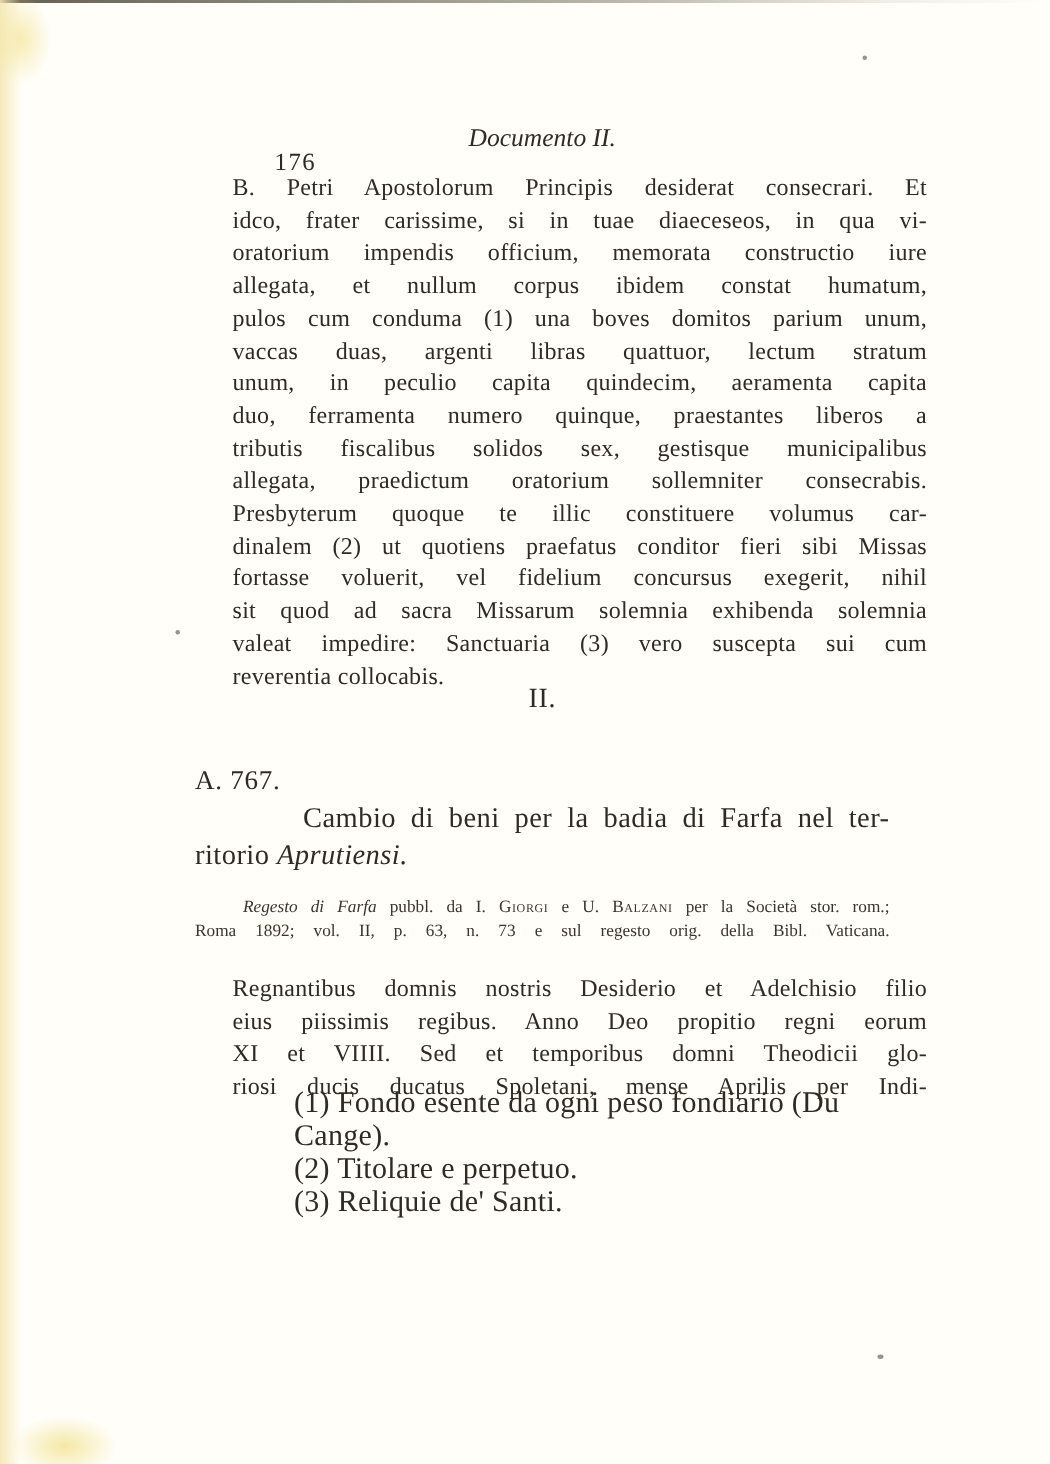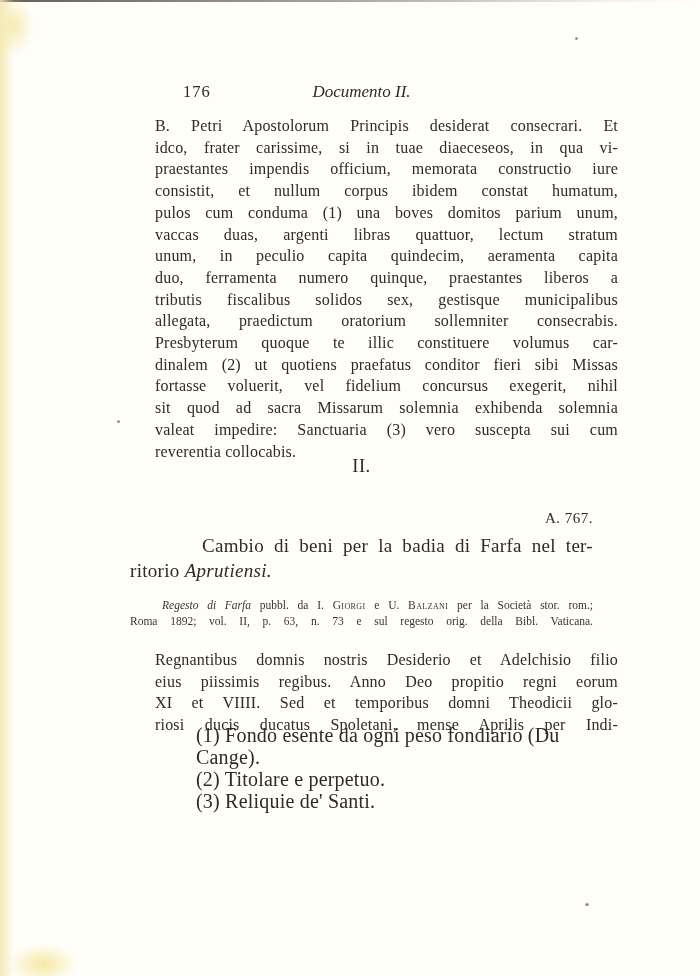--- a/index.html
+++ b/index.html
@@ -21,33 +21,33 @@
   .speck{position:absolute;background:rgba(45,42,32,.5);border-radius:50%;}
   .speck.s1{left:575px;top:37px;width:3px;height:3px;}
   .speck.s2{left:585px;top:903px;width:4px;height:3px;}
   .speck.s3{left:117px;top:420px;width:3px;height:3px;}
 
   .content{position:absolute;left:130px;top:0;width:463px;}
   .blk{position:absolute;left:0;width:463px;}
 
   
   .hdr{top:82px;height:20px;font-size:16.5px;}
-  .folio{position:absolute;left:53px;top:0;letter-spacing:1px;}
+  .folio{position:absolute;left:53px;top:16px;letter-spacing:1px;}
   .runtitle{position:absolute;left:0;right:0;top:0;text-align:center;font-style:italic;font-size:17px;}
 
   
   .para{font-size:16px;line-height:21.7px;letter-spacing:.2px;margin-left:25px;}
   .jl{text-align:justify;text-align-last:justify;white-space:normal;}
   .ll{text-align:left;text-align-last:left;}
   .ind30{text-indent:30px;}
   .p1{top:115px;}
   .p2{top:649px;}
 
   .secnum{top:456px;text-align:center;font-size:18.5px;letter-spacing:.5px;}
-  .secyear{top:510px;text-align:right;font-size:15px;letter-spacing:.5px;}
+  .secyear{top:510px;text-align:left;font-size:18px;letter-spacing:.5px;}
 
   .heading{top:534px;font-size:19px;line-height:24.5px;letter-spacing:.3px;}
   .heading .h1{padding-left:72px;text-align:justify;text-align-last:justify;}
   .heading .it{font-style:italic;}
 
   .refnote{top:598px;font-size:11.5px;line-height:15.5px;color:#3a352b;}
   .refnote .r1{padding-left:32px;text-align:justify;text-align-last:justify;}
   .refnote .r2{text-align:justify;text-align-last:justify;}
   .refnote .it{font-style:italic;}
   .refnote .sc{font-variant:small-caps;letter-spacing:.4px;}
@@ -69,22 +69,22 @@
 <div class="content">
 
   <div class="blk hdr">
     <span class="folio">176</span>
     <span class="runtitle">Documento II.</span>
   </div>
 
   <div class="blk para p1">
     <div class="jl">B. Petri Apostolorum Principis desiderat consecrari. Et</div>
     <div class="jl">idco, frater carissime, si in tuae diaeceseos, in qua vi-</div>
-    <div class="jl">praestantes impendis officium, memorata constructio iure</div>
-    <div class="jl">consistit, et nullum corpus ibidem constat humatum,</div>
+    <div class="jl">oratorium impendis officium, memorata constructio iure</div>
+    <div class="jl">allegata, et nullum corpus ibidem constat humatum,</div>
     <div class="jl">pulos cum conduma (1) una boves domitos parium unum,</div>
     <div class="jl">vaccas duas, argenti libras quattuor, lectum stratum</div>
     <div class="jl">unum, in peculio capita quindecim, aeramenta capita</div>
     <div class="jl">duo, ferramenta numero quinque, praestantes liberos a</div>
     <div class="jl">tributis fiscalibus solidos sex, gestisque municipalibus</div>
     <div class="jl">allegata, praedictum oratorium sollemniter consecrabis.</div>
     <div class="jl">Presbyterum quoque te illic constituere volumus car-</div>
     <div class="jl">dinalem (2) ut quotiens praefatus conditor fieri sibi Missas</div>
     <div class="jl">fortasse voluerit, vel fidelium concursus exegerit, nihil</div>
     <div class="jl">sit quod ad sacra Missarum solemnia exhibenda solemnia</div>

